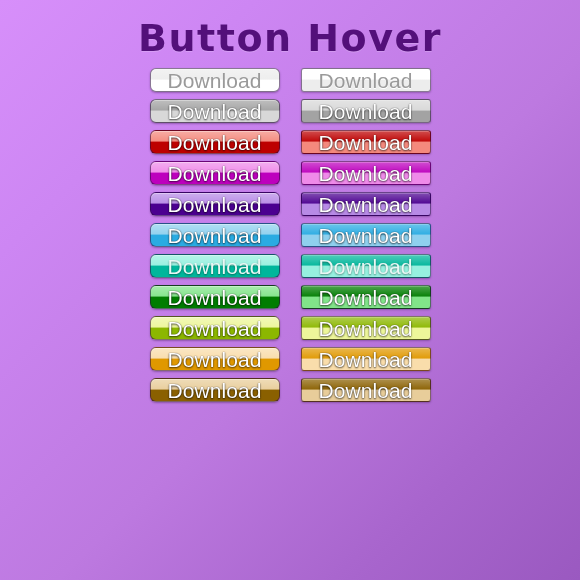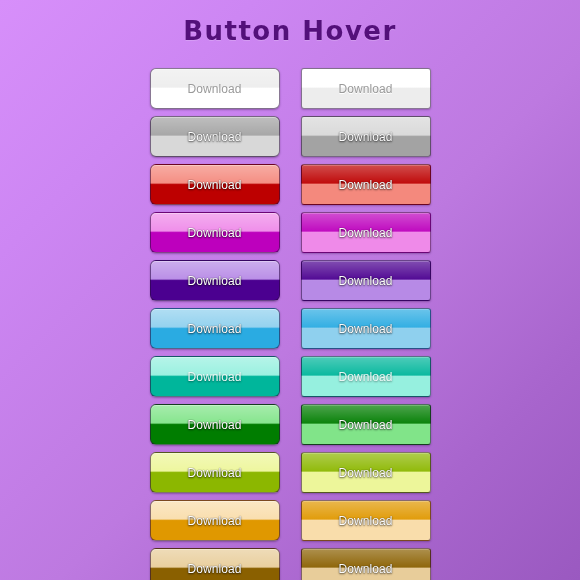--- a/index.html
+++ b/index.html
@@ -20,21 +20,21 @@
   }
 
   
   .title {
     position: absolute;
     top: 16px;
     left: 0;
     width: 580px;
     text-align: center;
     font-family: "DejaVu Sans", sans-serif;
-    font-size: 26px;
+    font-size: 38px;
     font-weight: bold;
     letter-spacing: 1.5px;
     color: #53107a;
     text-shadow: 0 1px 0 rgba(255,255,255,0.18);
     user-select: none;
   }
 
   
   .btn-grid {
     position: absolute;
@@ -49,27 +49,27 @@
   .btn-row {
     display: flex;
     width: 281px;
     justify-content: space-between;
   }
 
   
   .btn {
     position: relative;
     width: 130px;
-    height: 41px;
+    height: 24px;
     box-sizing: border-box;
     display: flex;
     align-items: center;
     justify-content: center;
     font-family: "Liberation Sans", sans-serif;
-    font-size: 12px;
+    font-size: 21px;
     line-height: 1;
     letter-spacing: 0.1px;
     cursor: pointer;
     user-select: none;
     overflow: hidden;
   }
   .btn .lbl {
     position: relative;
     z-index: 3;
     white-space: nowrap;

